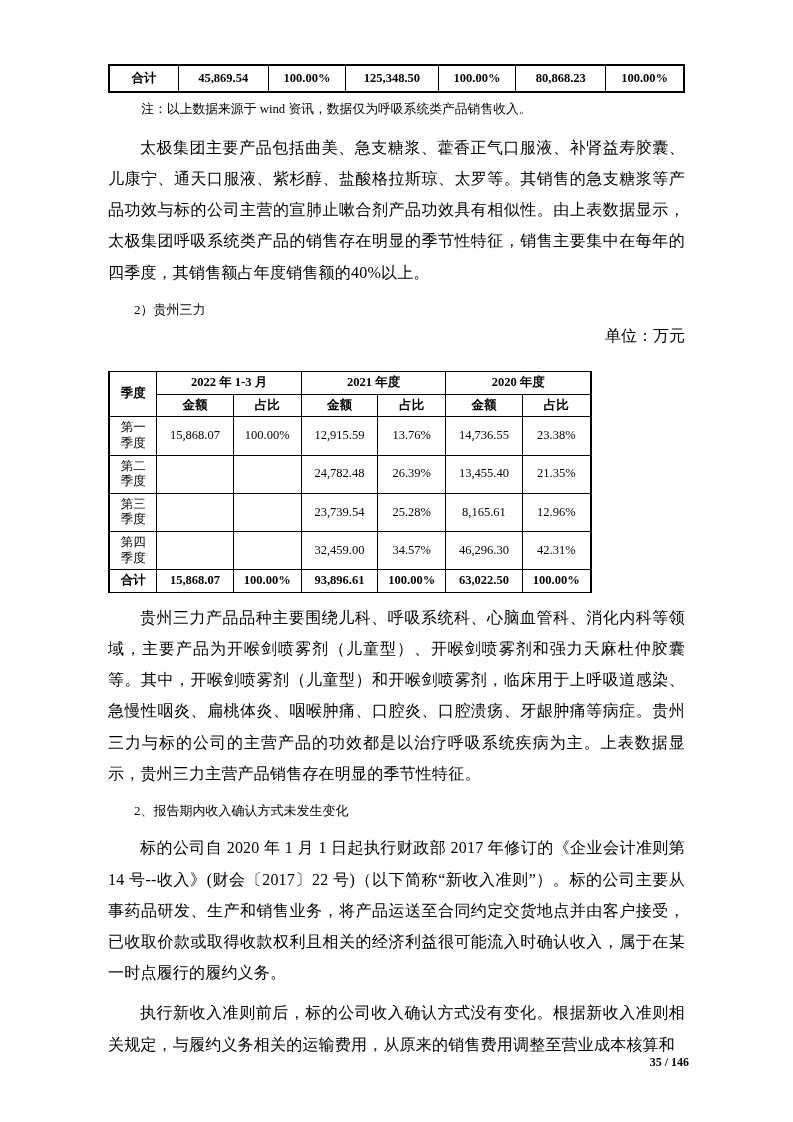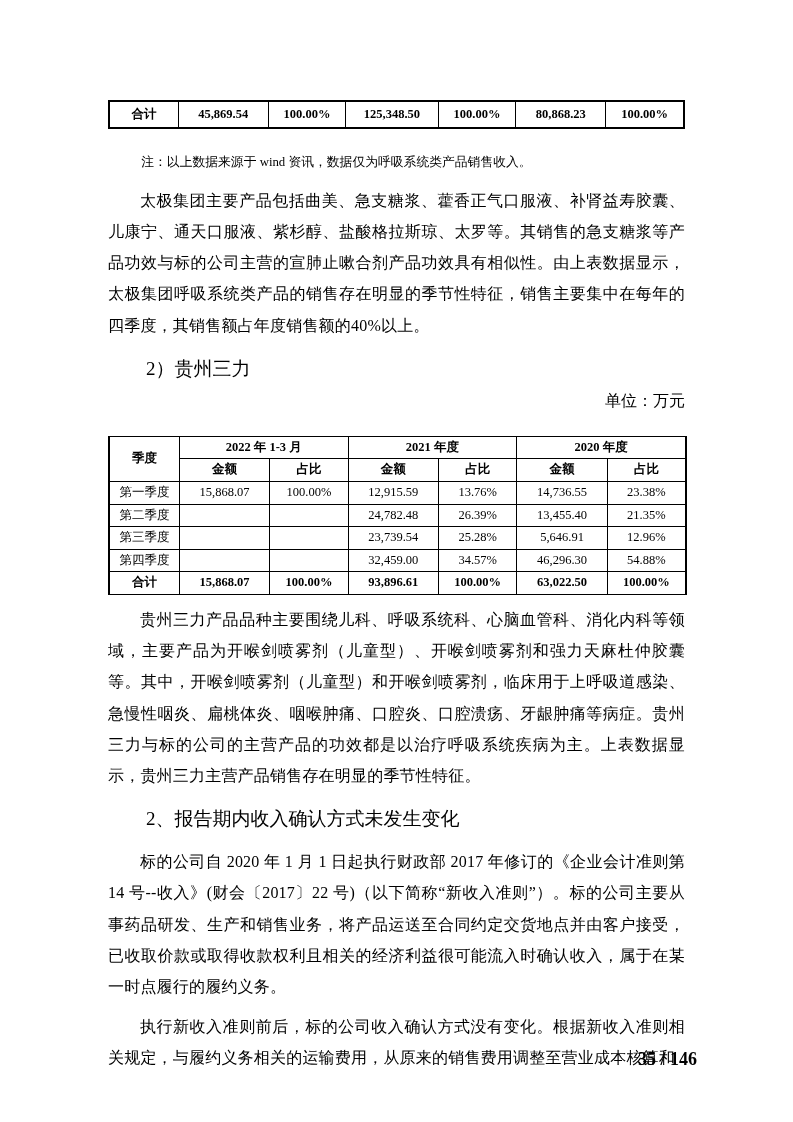--- a/index.html
+++ b/index.html
@@ -10,31 +10,31 @@
   body {
     font-family: "Liberation Serif", "DejaVu Serif", serif;
   }
   .page {
     width: 793px;
     height: 1122px;
     background: #ffffff;
     margin: 0 auto;
     position: relative;
     box-sizing: border-box;
-    padding: 100px 108px 40px 108px;
+    padding: 64px 108px 40px 108px;
   }
   .content {
     width: 577px;
     position: relative;
   }
 
   
   table.doc-table {
     border-collapse: collapse;
-    width: 579px;
+    width: 484px;
     font-size: 12.5px;
     font-family: "Liberation Serif", "DejaVu Serif", serif;
     margin-top: 24px;
   }
   table.doc-table td, table.doc-table th {
     border: 1px solid #000;
     padding: 3px 5px;
     line-height: 1.25;
     vertical-align: middle;
   }
@@ -66,42 +66,42 @@
     font-size: 16px;
     line-height: 1.95;
     margin: 0;
     text-align: justify;
     text-justify: inter-ideograph;
     letter-spacing: 0.2px;
   }
   p.indent2 { text-indent: 2em; }
   .note {
     font-size: 12.8px;
-    margin: 23px 0 2px 0;
+    margin: 6px 0 2px 0;
     text-indent: 2.6em;
     line-height: 1.7;
   }
   .unit-line {
     font-size: 16px;
     text-align: right;
     margin: 4px 0 3px 0;
   }
   .gap-s { height: 9px; }
   .section-head {
-    font-size: 19px;
+    font-size: 13px;
     line-height: 1.95;
     margin: 0;
     text-indent: 2em;
     font-weight: normal;
   }
   .footer {
     position: absolute;
-    right: 96px;
+    right: 104px;
     bottom: 52px;
-    font-size: 18px;
+    font-size: 12px;
     font-weight: bold;
     font-family: "Liberation Serif", "DejaVu Serif", serif;
   }
   .col-q { width: 88px; }
   .col-amt { width: 98px; }
   .col-pct { width: 80px; }
 </style>
 </head>
 <body>
 
@@ -168,31 +168,31 @@
           <td class="cell-c">26.39%</td>
           <td class="cell-r">13,455.40</td>
           <td class="cell-c outer-r">21.35%</td>
         </tr>
         <tr>
           <td class="cell-c outer-l">第三季度</td>
           <td class="cell-r"></td>
           <td class="cell-c"></td>
           <td class="cell-r">23,739.54</td>
           <td class="cell-c">25.28%</td>
-          <td class="cell-r">5,646.91</td>
+          <td class="cell-r">8,165.61</td>
           <td class="cell-c outer-r">12.96%</td>
         </tr>
         <tr>
           <td class="cell-c outer-l">第四季度</td>
           <td class="cell-r"></td>
           <td class="cell-c"></td>
           <td class="cell-r">32,459.00</td>
           <td class="cell-c">34.57%</td>
           <td class="cell-r">46,296.30</td>
-          <td class="cell-c outer-r">54.88%</td>
+          <td class="cell-c outer-r">42.31%</td>
         </tr>
 
         <tr class="thick-b thick-t">
           <td class="cell-c bold outer-l">合计</td>
           <td class="cell-r bold">15,868.07</td>
           <td class="cell-c bold">100.00%</td>
           <td class="cell-r bold">93,896.61</td>
           <td class="cell-c bold">100.00%</td>
           <td class="cell-r bold">63,022.50</td>
           <td class="cell-c bold outer-r">100.00%</td>

